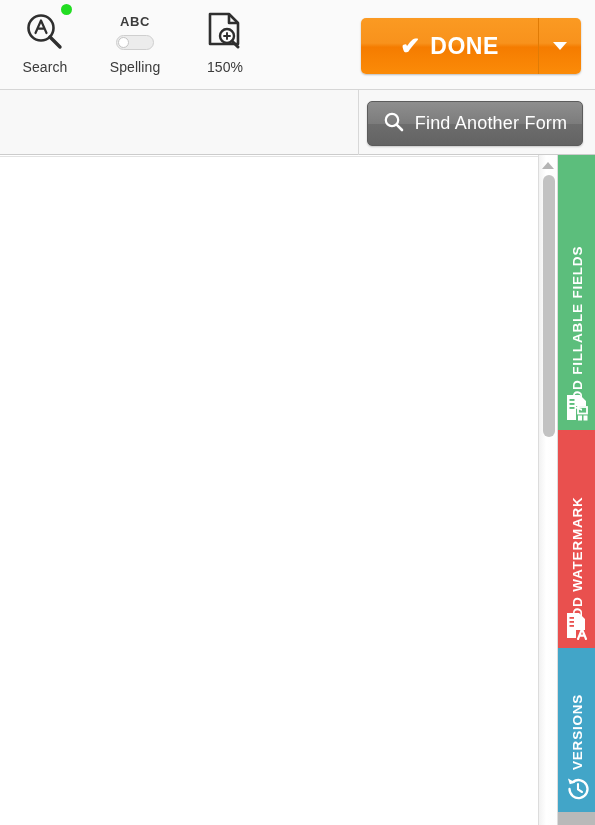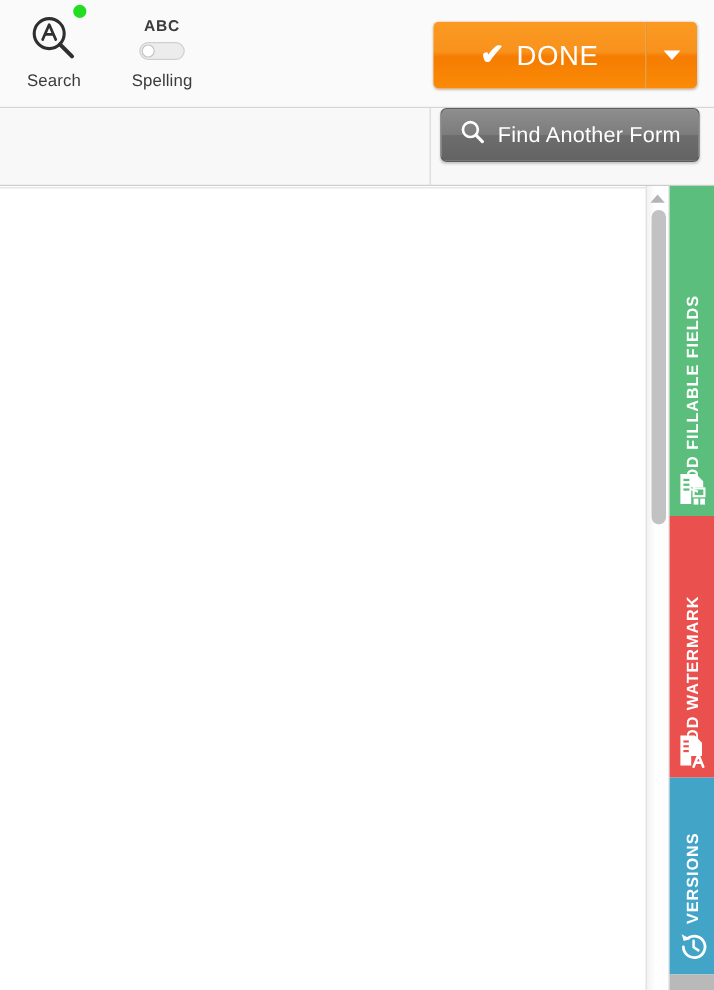--- a/index.html
+++ b/index.html
@@ -69,21 +69,21 @@
   }
   .done-main {
     flex: 1;
     background: linear-gradient(to bottom, #fb9a22 0%, #f8921c 45%, #f57c00 52%, #fb8b08 100%);
     display: flex; align-items: center; justify-content: center;
     gap: 10px; cursor: pointer;
     border-right: 1px solid #e07b05;
   }
   .done-main .check { font-size: 24px; color: #fff; line-height: 1; font-weight: 700; }
   .done-main .label {
-    color: #ffffff; font-size: 23px; font-weight: 400; letter-spacing: .5px;
+    color: #ffffff; font-size: 23px; font-weight: 700; letter-spacing: .5px;
   }
   .done-arrow {
     width: 42px;
     background: linear-gradient(to bottom, #fb9a22 0%, #f8921c 45%, #f57c00 52%, #fb8b08 100%);
     display: flex; align-items: center; justify-content: center;
     cursor: pointer;
   }
   .done-arrow .tri {
     width: 0; height: 0;
     border-left: 7px solid transparent;
@@ -96,21 +96,21 @@
     position: absolute; top: 90px; left: 0;
     width: 595px; height: 65px;
     background: #f8f8f8;
     border-bottom: 1px solid #cccccc;
   }
   .subbar-divider {
     position: absolute; left: 358px; top: 0;
     width: 1px; height: 65px; background: #d8d8d8;
   }
   .find-btn {
-    position: absolute; left: 367px; top: 90px;
+    position: absolute; left: 367px; top: 101px;
     width: 216px; height: 45px;
     border-radius: 5px;
     background: linear-gradient(to bottom, #8e8e8e 0%, #7c7c7c 50%, #6d6d6d 51%, #636363 100%);
     border: 1px solid #5c5c5c;
     display: flex; align-items: center; justify-content: center;
     gap: 10px; cursor: pointer;
     box-shadow: 0 1px 2px rgba(0,0,0,.2);
   }
   .find-btn .ftext {
     color: #ffffff; font-size: 18px; letter-spacing: .2px;
@@ -204,20 +204,32 @@
     <div class="tool">
       <div class="glyph">
         <div class="abc-text">ABC</div>
         <div class="switch">
           <div class="knob"></div>
         </div>
       </div>
       <div class="caption">Spelling</div>
     </div>
 
+    <div class="tool">
+      <div class="glyph">
+        <svg width="40" height="42" viewBox="0 0 40 42">
+          <path d="M5 3 H24 L33 12 V33 H5 Z" fill="none" stroke="#2f2f2f" stroke-width="2.6" stroke-linejoin="round"></path>
+          <path d="M24 3 V12 H33" fill="none" stroke="#2f2f2f" stroke-width="2.6" stroke-linejoin="round"></path>
+          <circle cx="22" cy="25" r="7" fill="#ffffff" stroke="#2f2f2f" stroke-width="2.4"></circle>
+          <line x1="27" y1="30" x2="33" y2="36" stroke="#2f2f2f" stroke-width="3" stroke-linecap="round"></line>
+          <path d="M19 25 H25 M22 22 V28" stroke="#2f2f2f" stroke-width="1.9" stroke-linecap="round"></path>
+        </svg>
+      </div>
+      <div class="caption">150%</div>
+    </div>
 
 
     <div class="done-wrap">
       <div class="done-main">
         <span class="check">✔</span>
         <span class="label">DONE</span>
       </div>
       <div class="done-arrow">
         <span class="tri"></span>
       </div>

